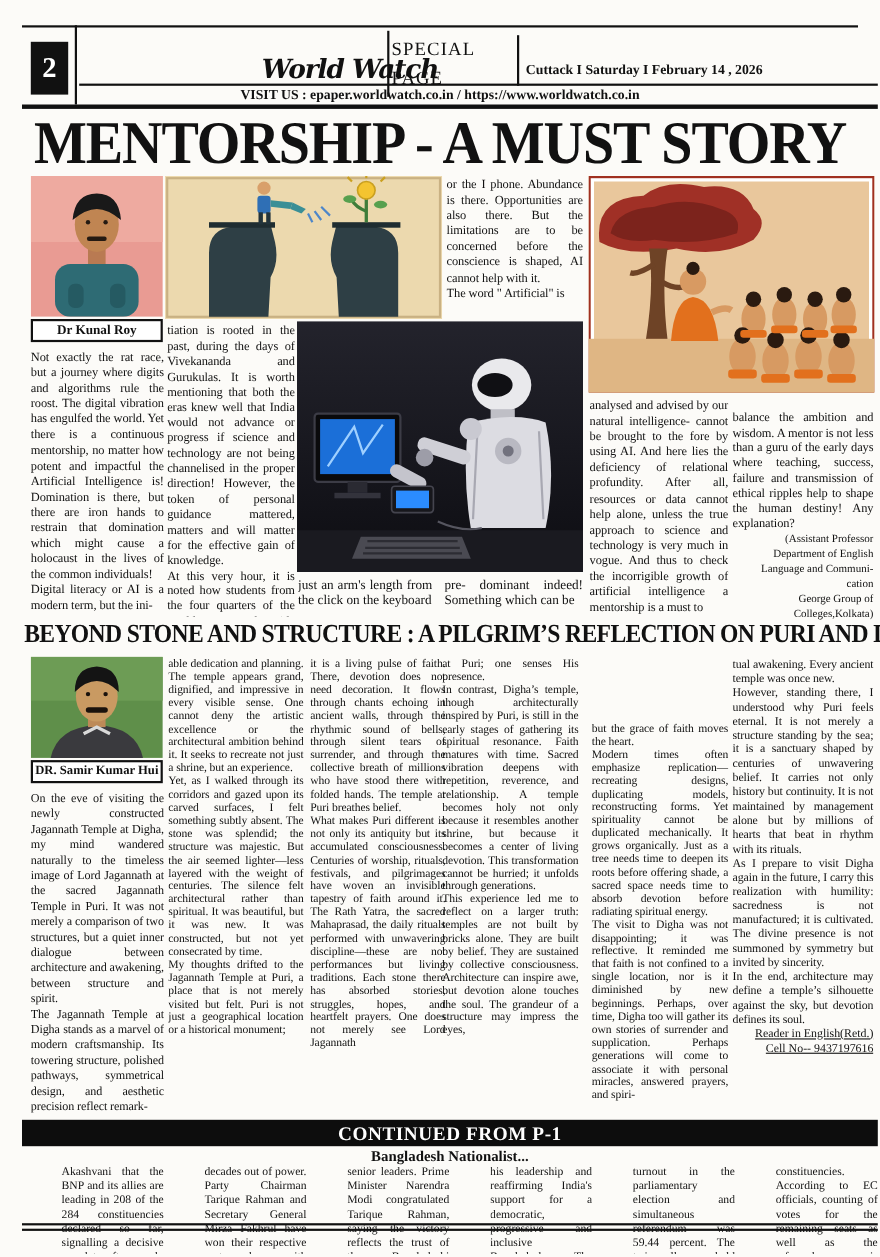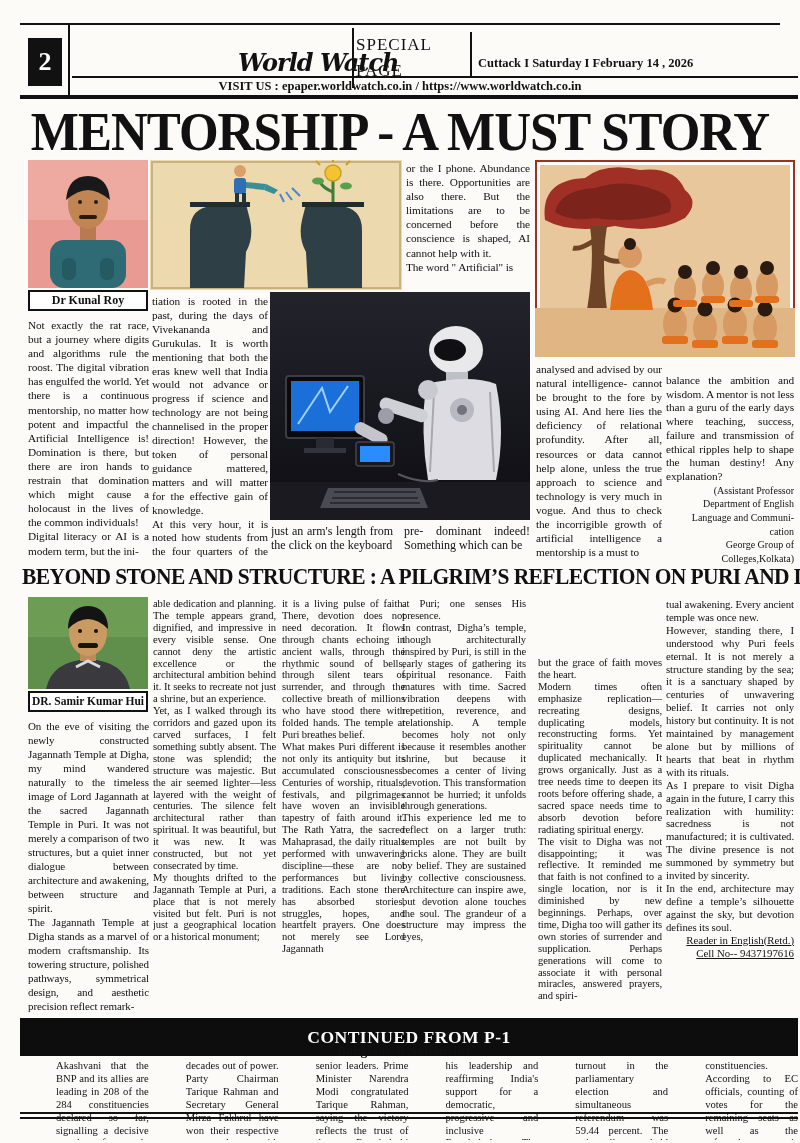--- a/index.html
+++ b/index.html
@@ -244,21 +244,21 @@
 The visit to Digha was not disappointing; it was reflective. It reminded me that faith is not confined to a single location, nor is it diminished by new beginnings. Perhaps, over time, Digha too will gather its own stories of surrender and supplication. Perhaps generations will come to associate it with personal miracles, answered prayers, and spiri-</div>
   <div class="abs" style="left:666px;top:598px;width:128px;height:416px;overflow:hidden;">
     <div class="body-text a2-text" style="font-size:10.8px;line-height:12.9px;">tual awakening. Every ancient temple was once new.
 However, standing there, I understood why Puri feels eternal. It is not merely a structure standing by the sea; it is a sanctuary shaped by centuries of unwavering belief. It carries not only history but continuity. It is not maintained by management alone but by millions of hearts that beat in rhythm with its rituals.
 As I prepare to visit Digha again in the future, I carry this realization with humility: sacredness is not manufactured; it is cultivated. The divine presence is not summoned by symmetry but invited by sincerity.
 In the end, architecture may define a temple’s silhouette against the sky, but devotion defines its soul.</div>
     <div class="photo-credit" style="font-size:10.8px;line-height:13px;text-decoration:underline;">Reader in English(Retd.)
 Cell No-- 9437197616</div>
   </div>
 
-  <div class="abs banner" style="left:20px;top:1018px;width:778px;height:38px;">CONTINUED FROM P-1</div>
+  <div class="abs banner" style="left:20px;top:1018px;width:778px;height:24px;">CONTINUED FROM P-1</div>
   <div class="abs subhead" style="left:20px;top:1043px;width:778px;">Bangladesh Nationalist...</div>
 
   <div class="abs bottom-cols" style="left:28px;top:1060px;width:770px;">
     <div class="bottom-col">Akashvani that the BNP and its allies are leading in 208 of the 284 constituencies declared so far, signalling a decisive mandate after nearly two</div>
     <div class="bottom-col">decades out of power. Party Chairman Tarique Rahman and Secretary General Mirza Fakhrul have won their respective seats along with several</div>
     <div class="bottom-col">senior leaders. Prime Minister Narendra Modi congratulated Tarique Rahman, saying the victory reflects the trust of the Bangladeshi people in</div>
     <div class="bottom-col">his leadership and reaffirming India's support for a democratic, progressive and inclusive Bangladesh. The Election Commission said voter</div>
     <div class="bottom-col">turnout in the parliamentary election and simultaneous referendum was 59.44 percent. The twin polls were held peacefully across 299</div>
     <div class="bottom-col">constituencies. According to EC officials, counting of votes for the remaining seats as well as the referendum is currently in progress. GNR</div>
   </div>

